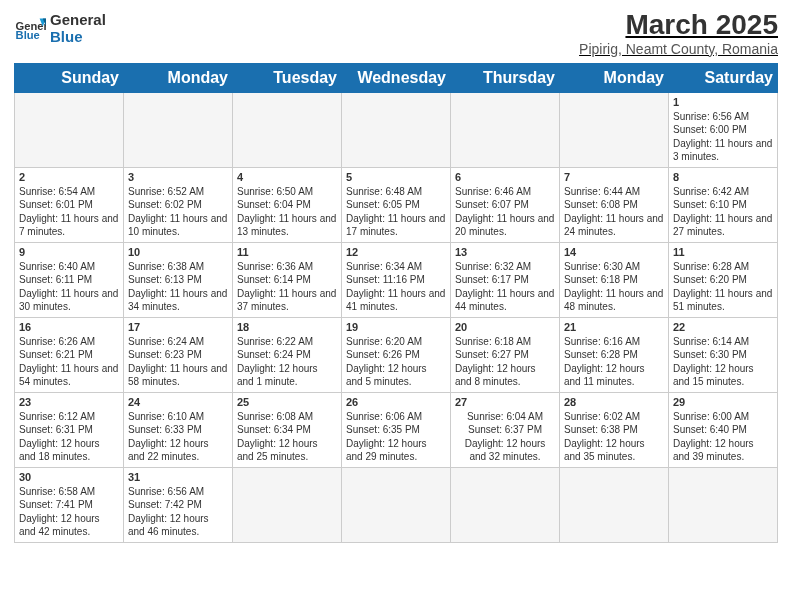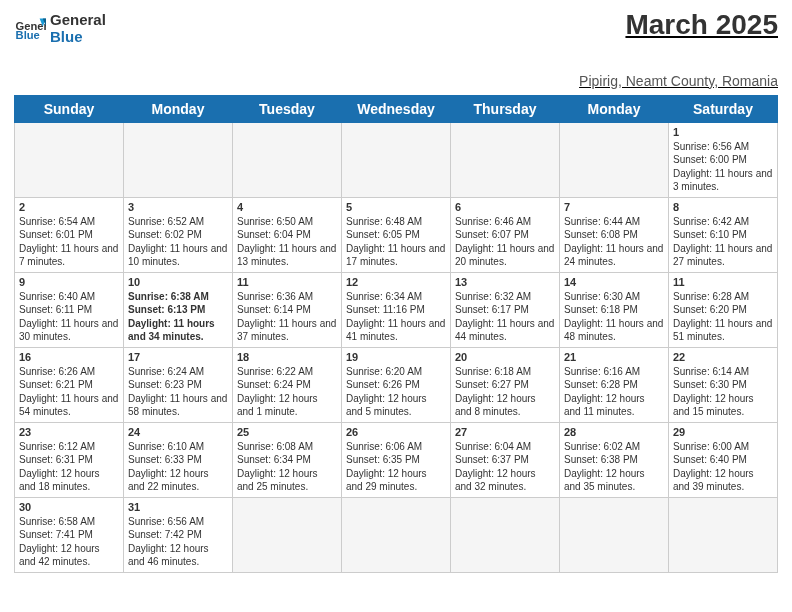--- a/index.html
+++ b/index.html
@@ -37,34 +37,33 @@
     }
     .main-title {
       font-size: 28px;
       font-weight: bold;
       color: #333;
       line-height: 1.1;
     }
     .subtitle {
       font-size: 14px;
       color: #555;
-      margin-top: 32px;
     }
     .calendar {
       width: 100%;
       border-collapse: collapse;
       border: 1px solid #ccc;
     }
     .calendar th {
       background: #1a6faf;
       color: #fff;
-      font-size: 14px;
+      font-size: 16px;
       font-weight: bold;
       padding: 5px 4px;
-      text-align: center;
+      text-align: right;
       border: 1px solid #1a6faf;
     }
     .calendar td {
       vertical-align: top;
       border: 1px solid #ccc;
       padding: 3px 4px;
       width: calc(100% / 7);
       font-size: 9px;
       color: #333;
       background: #fff;
@@ -184,21 +183,21 @@
         </tr>
         <tr>
           <td>
             <span class="day-num">9</span>
             <div class="day-info" style="white-space: pre-line;">Sunrise: 6:40 AM
 Sunset: 6:11 PM
 Daylight: 11 hours and 30 minutes.</div>
           </td>
           <td>
             <span class="day-num">10</span>
-            <div class="day-info" style="white-space: pre-line; font-weight: bold;">Sunrise: 6:38 AM
+            <div class="day-info" style="white-space: pre-line;">Sunrise: 6:38 AM
 Sunset: 6:13 PM
 Daylight: 11 hours and 34 minutes.</div>
           </td>
           <td>
             <span class="day-num">11</span>
             <div class="day-info" style="white-space: pre-line;">Sunrise: 6:36 AM
 Sunset: 6:14 PM
 Daylight: 11 hours and 37 minutes.</div>
           </td>
           <td>
@@ -290,21 +289,21 @@
 Daylight: 12 hours and 25 minutes.</div>
           </td>
           <td>
             <span class="day-num">26</span>
             <div class="day-info" style="white-space: pre-line;">Sunrise: 6:06 AM
 Sunset: 6:35 PM
 Daylight: 12 hours and 29 minutes.</div>
           </td>
           <td>
             <span class="day-num">27</span>
-            <div class="day-info" style="white-space: pre-line;">Sunrise: 6:04 AM
+            <div class="day-info" style="white-space: pre-line; text-align: center;">Sunrise: 6:04 AM
 Sunset: 6:37 PM
 Daylight: 12 hours and 32 minutes.</div>
           </td>
           <td>
             <span class="day-num">28</span>
             <div class="day-info" style="white-space: pre-line;">Sunrise: 6:02 AM
 Sunset: 6:38 PM
 Daylight: 12 hours and 35 minutes.</div>
           </td>
           <td>

